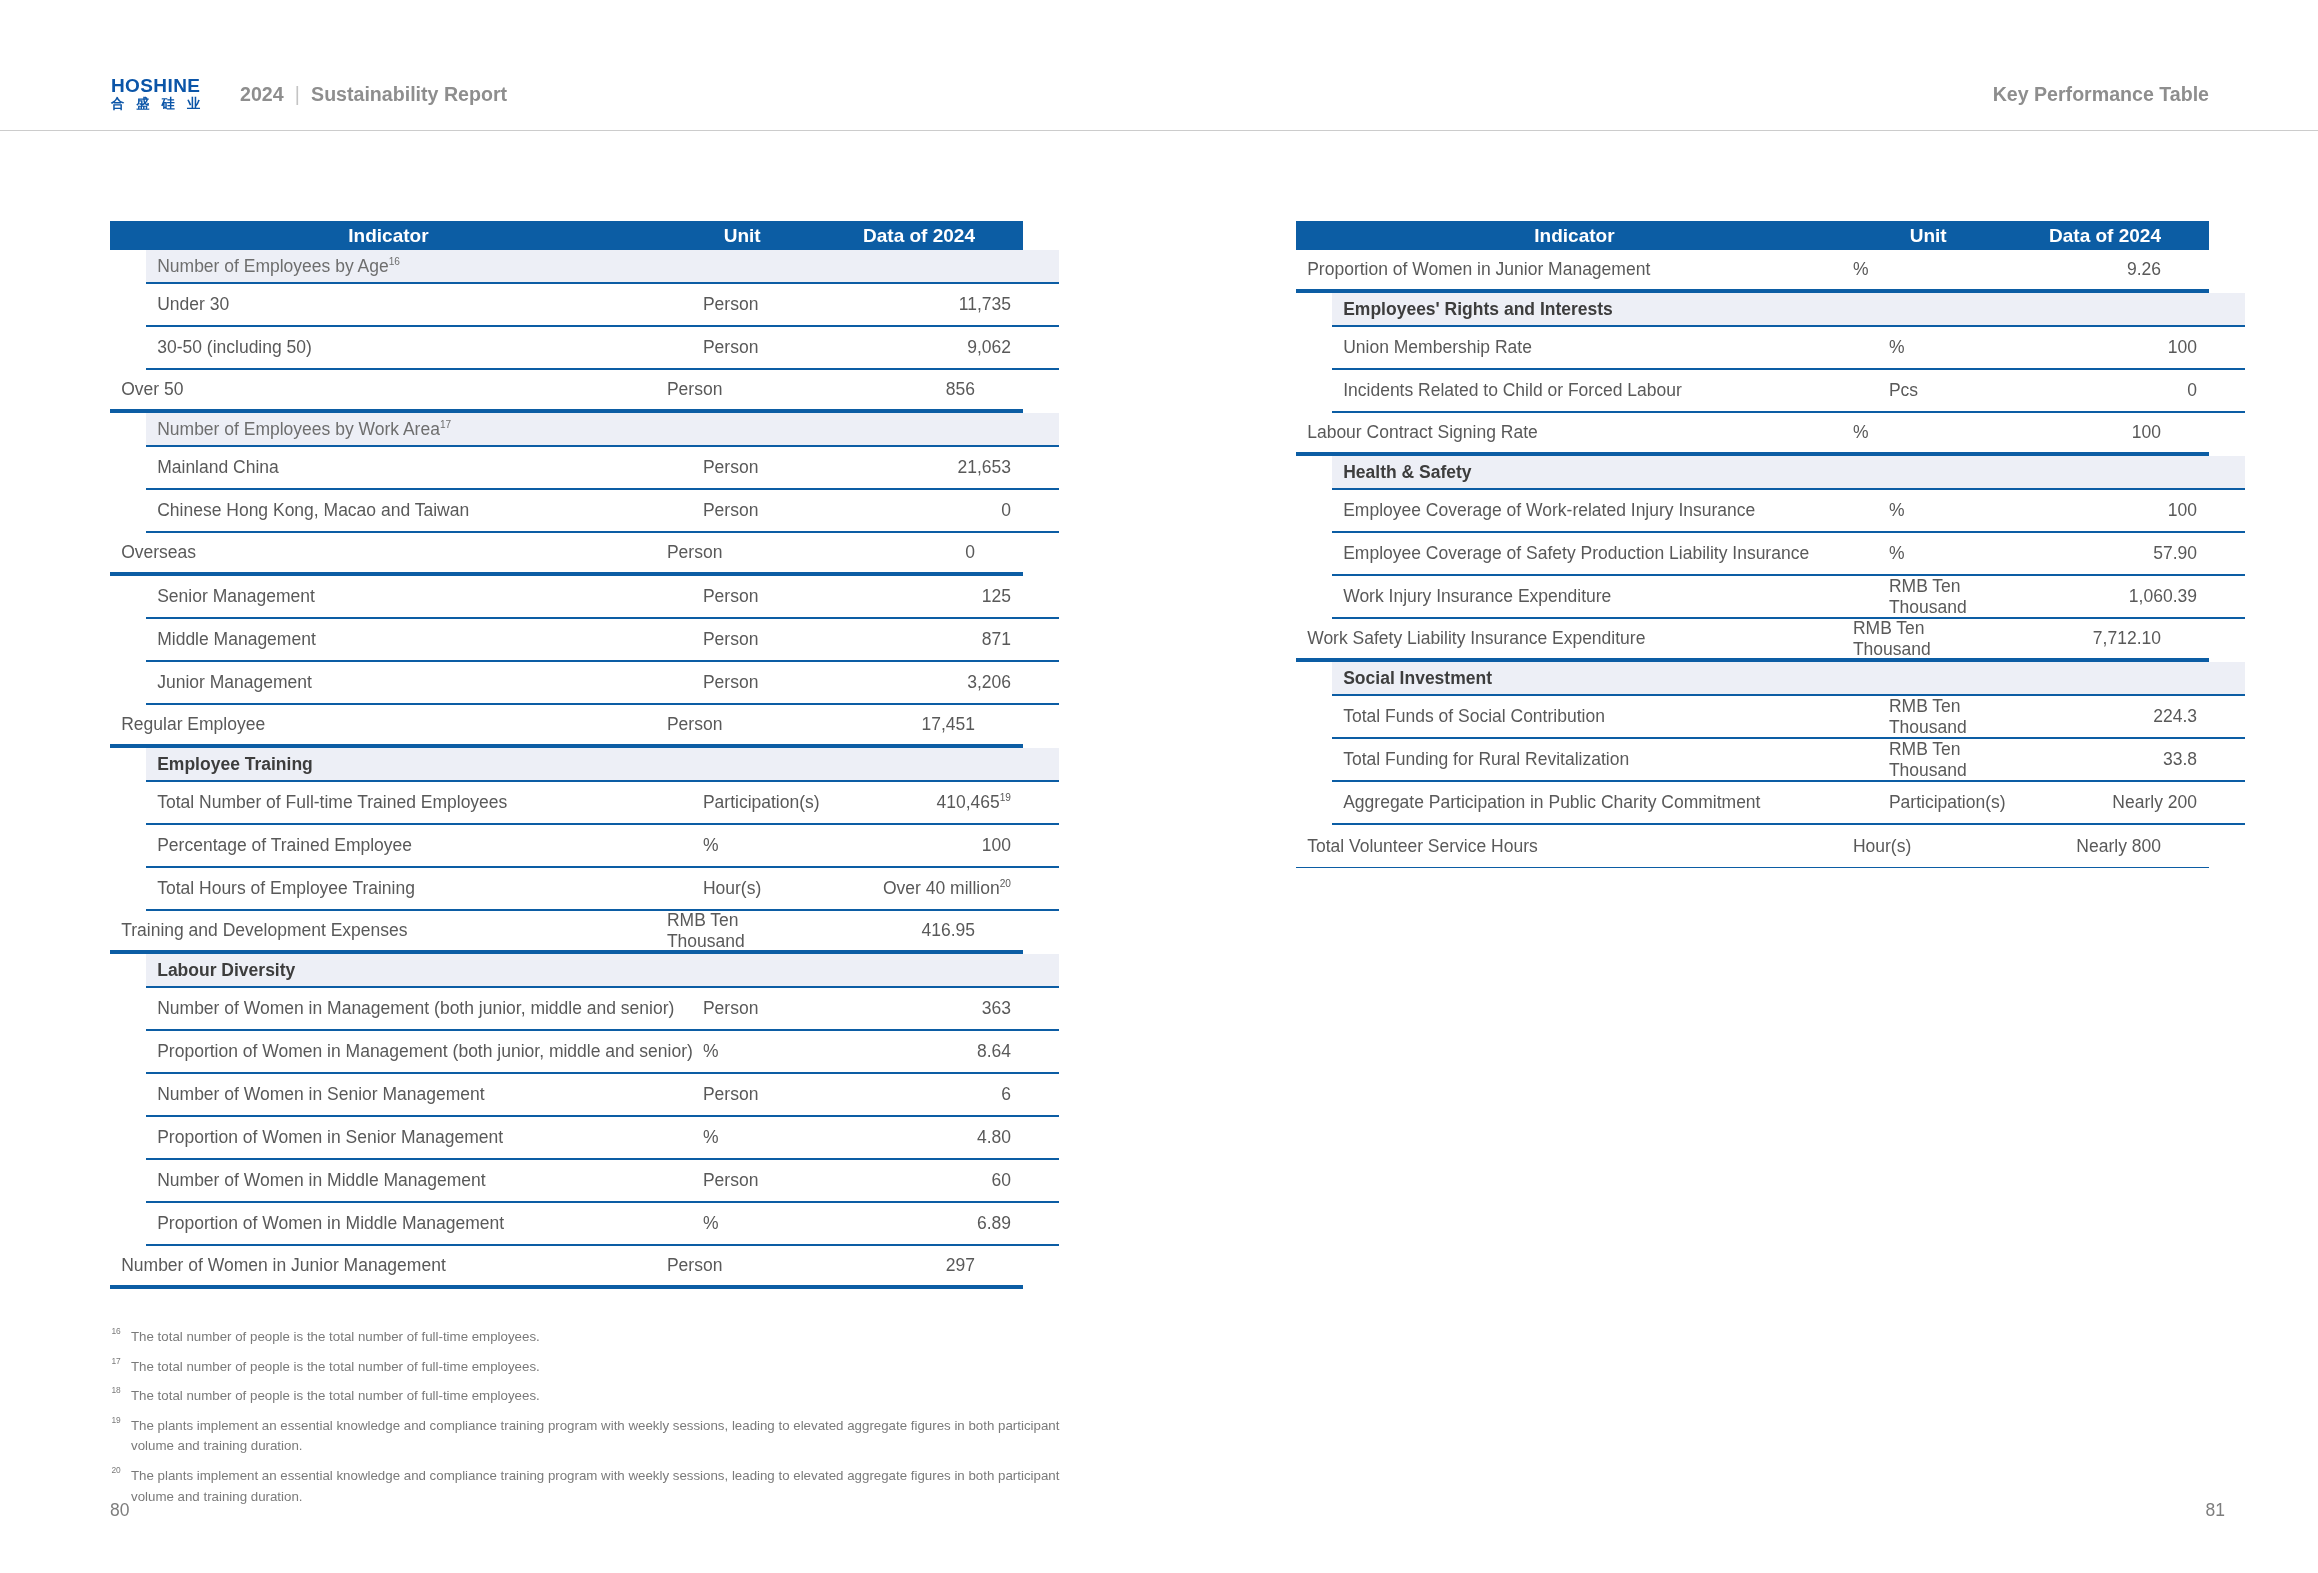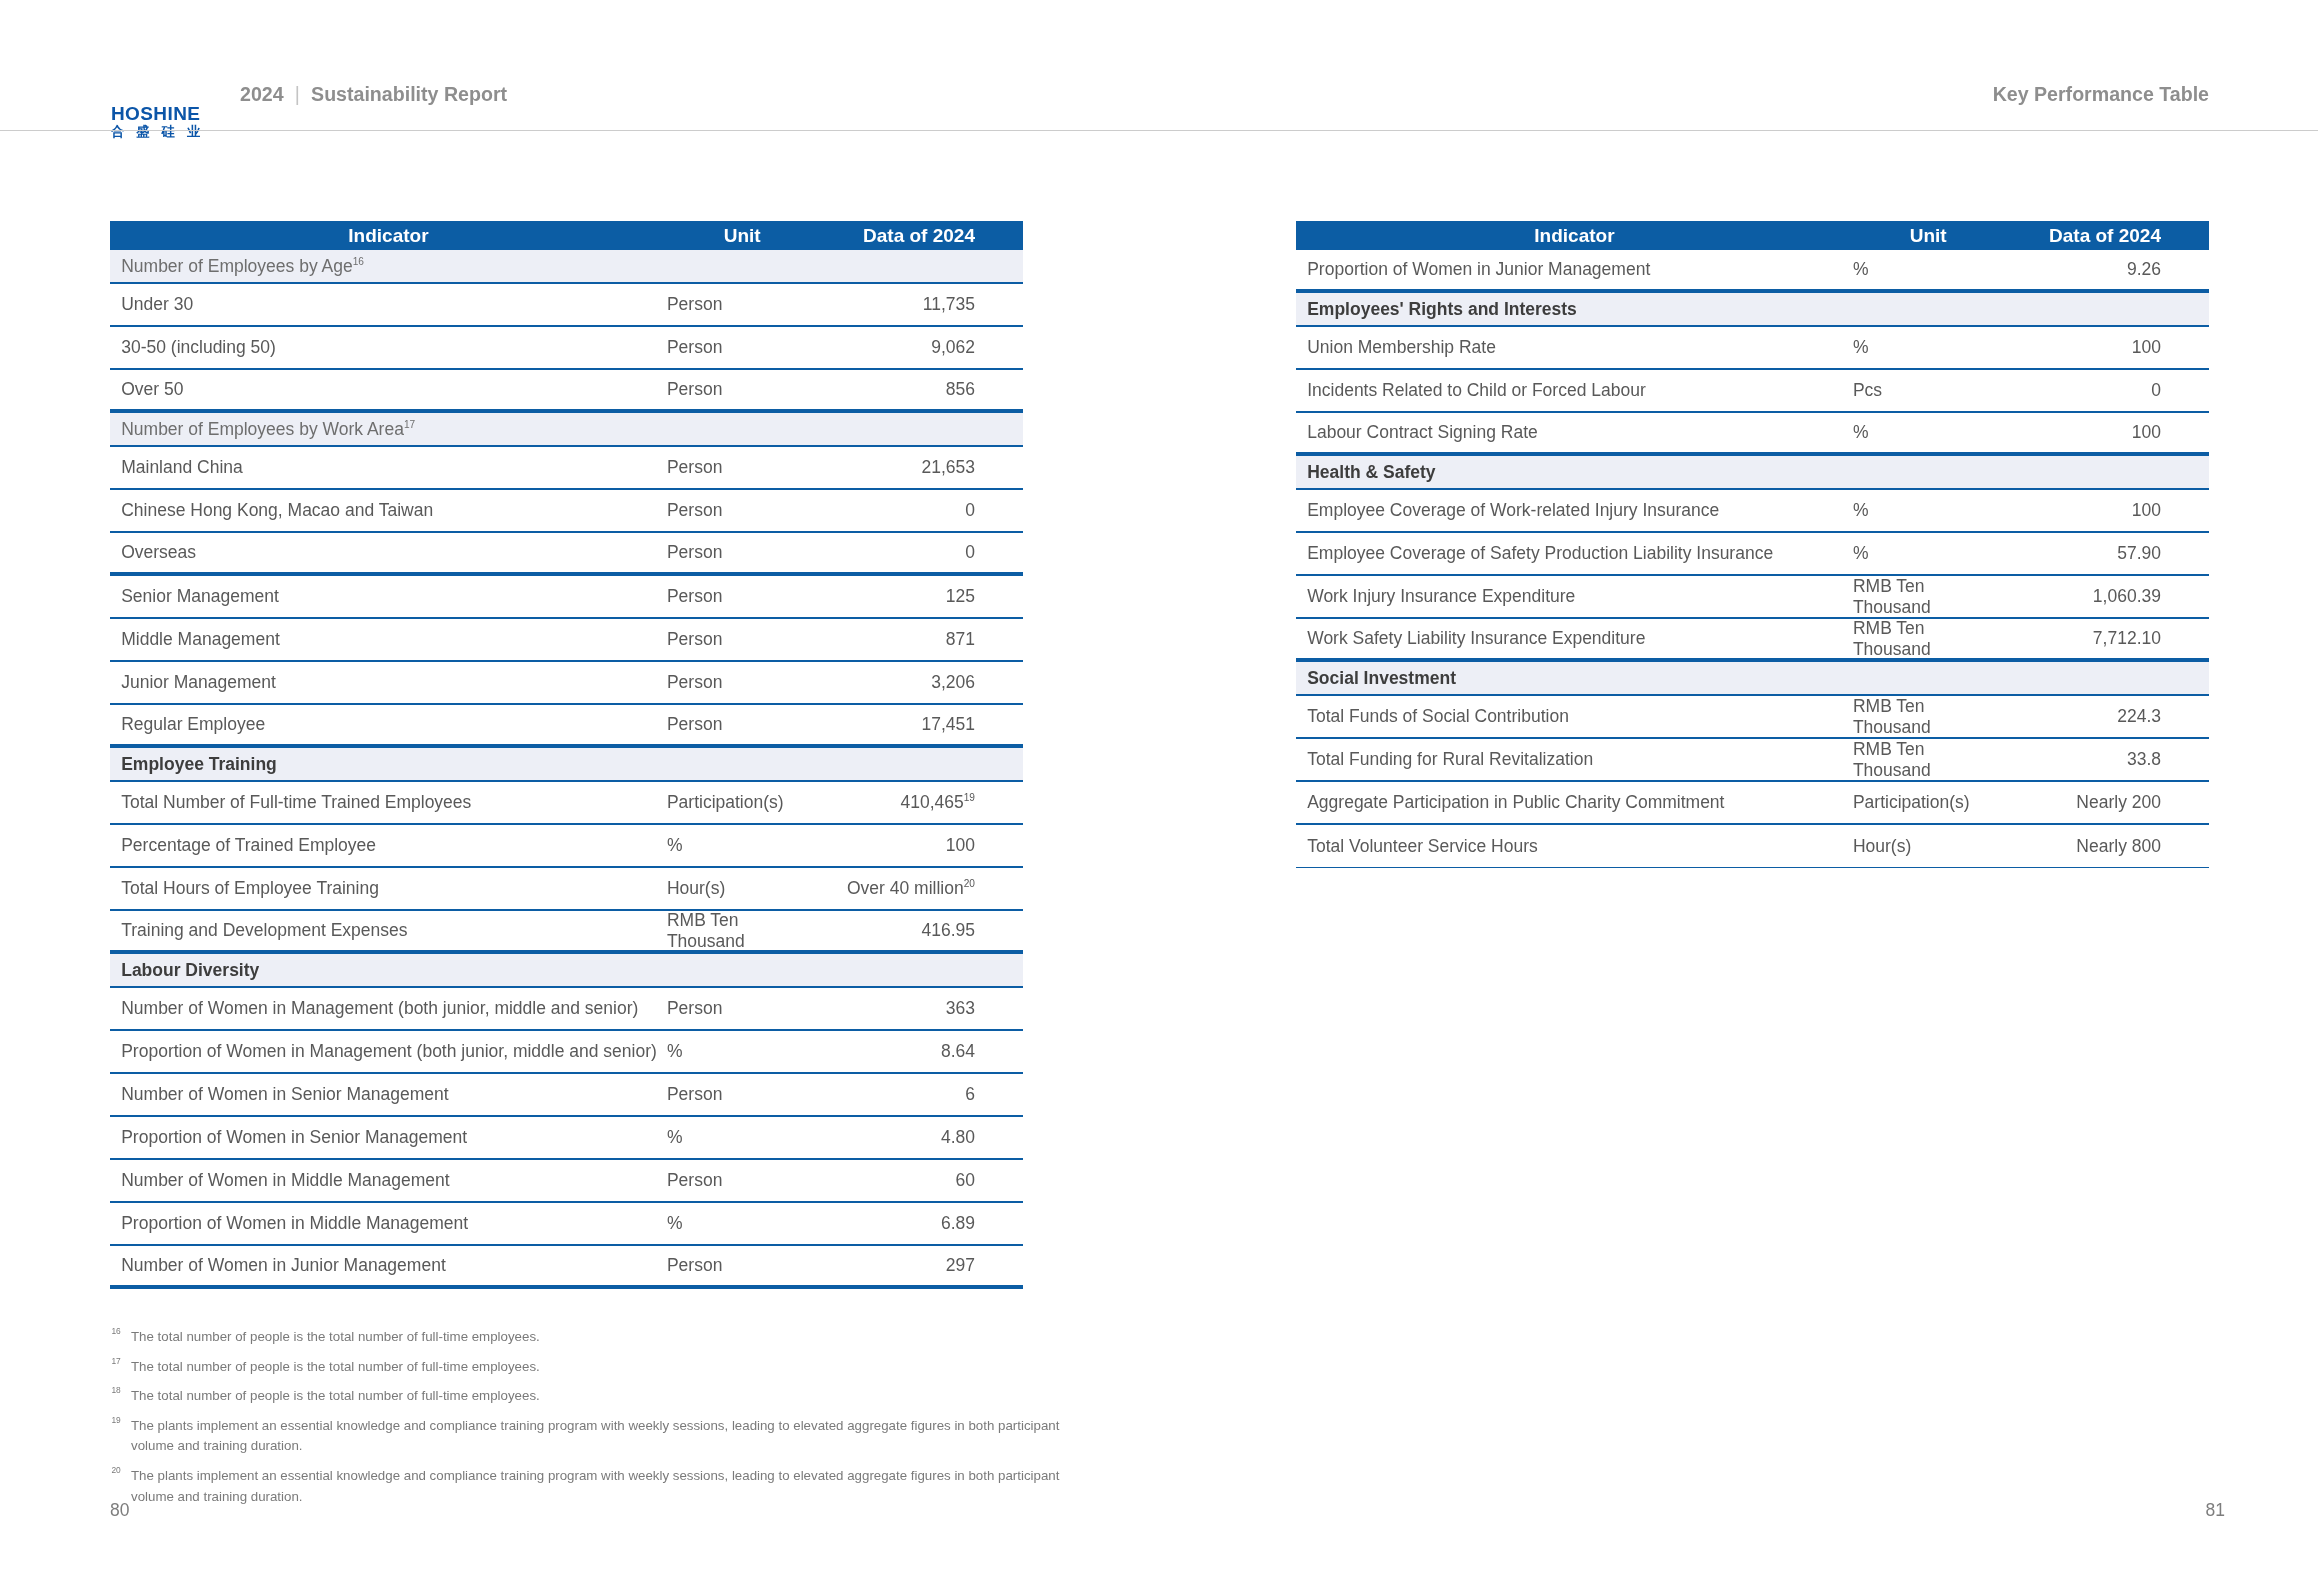--- a/index.html
+++ b/index.html
@@ -9,21 +9,21 @@
     --logo-blue:#0b55a8;
     --muted-text:#8e8e8e;
   }
   *{margin:0;padding:0;box-sizing:border-box;}
   html,body{background:#ffffff;}
   body{font-family:"Liberation Sans", sans-serif;}
   .page{position:relative;width:2319px;height:1574px;background:#ffffff;overflow:hidden;}
 
   
   .hdr-logo{position:absolute;left:111px;top:76px;width:98px;}
-  .logo-name{font-size:19px;font-weight:900;color:var(--logo-blue);letter-spacing:0.4px;line-height:1.05;margin-top:28px;}
+  .logo-name{font-size:19px;font-weight:900;color:var(--logo-blue);letter-spacing:0.4px;line-height:1.05;}
   .logo-cn{font-size:13.3px;font-weight:700;color:var(--logo-blue);letter-spacing:12px;white-space:nowrap;line-height:1.2;}
   .hdr-left-text{position:absolute;left:240px;top:83px;font-size:19.6px;font-weight:700;color:var(--muted-text);}
   .hdr-sep{color:#c4c4c4;font-weight:400;margin:0 11.2px;}
   .hdr-right{position:absolute;right:110px;top:83px;font-size:19.6px;font-weight:700;color:var(--muted-text);}
   .hdr-rule{position:absolute;left:0;right:0;top:130px;height:1.4px;background:#cccccc;}
 
   
   .table{position:absolute;top:221px;width:913px;}
   .table-left{left:110px;}
   .table-right{left:1296px;}
@@ -33,21 +33,21 @@
   .c-ind{width:61%;padding-left:11.2px;}
   .c-unit{width:16.5%;}
   .c-data{width:22.5%;text-align:right;padding-right:48px;}
   .th.c-ind{padding-left:0;}
   .drow{height:43px;font-size:17.5px;color:#595959;background:#ffffff;}
   .td-unit{text-align:left;}
   .sec{height:34px;background:var(--section-band);}
   .sec-label{font-size:17.5px;padding-left:11.2px;width:100%;}
   .sec-light .sec-label{color:#6e6e6e;font-weight:400;}
   .sec-bold .sec-label{color:#3d3d3d;font-weight:700;}
-  .bb-norm{border-bottom:2.8px solid var(--line);}
+  .bb-norm{border-bottom:2.8px solid var(--line);margin-left:36px;}
   .bb-thick{border-bottom:4.2px solid var(--line);}
   .bb-thin{border-bottom:1.4px solid var(--line);}
   sup{font-size:0.58em;line-height:0;vertical-align:super;}
 
   
   .footnotes{position:absolute;left:110px;top:1327px;width:981px;}
   .footnote{position:relative;padding-left:21px;font-size:13.3px;line-height:1.55;color:#7a7a7a;margin-bottom:9px;}
   .fn-marker{position:absolute;left:1.4px;top:-2.1px;font-size:8.4px;color:#7a7a7a;}
 
   

